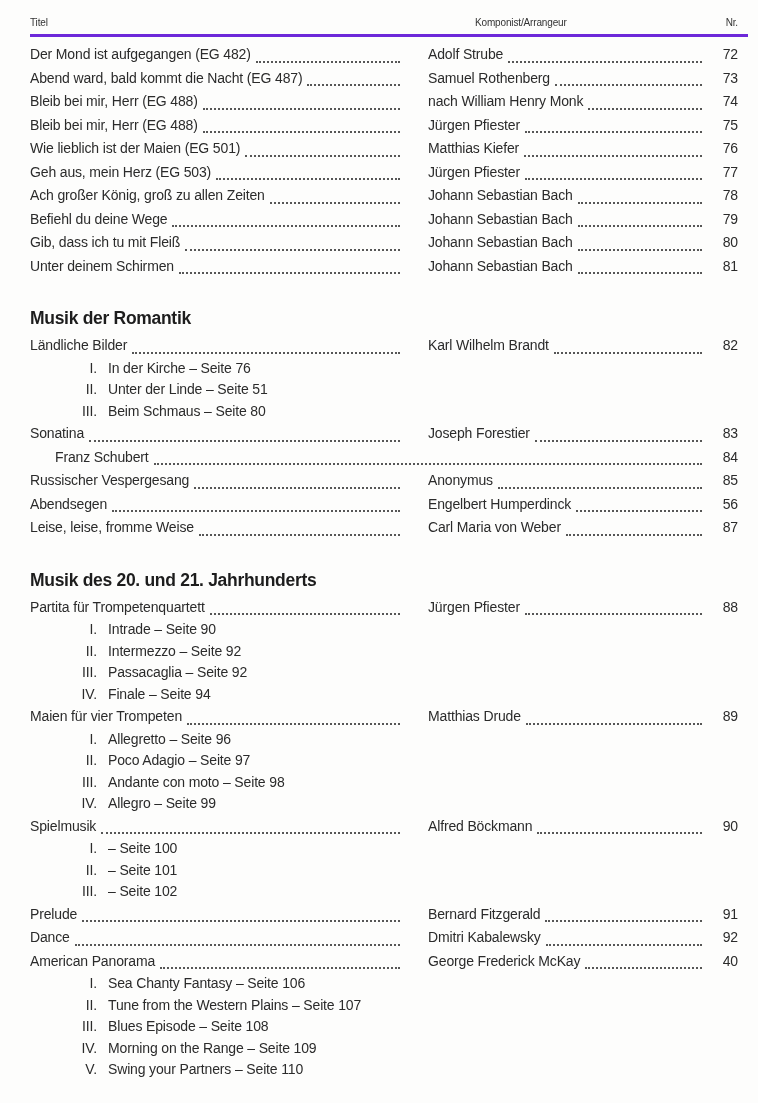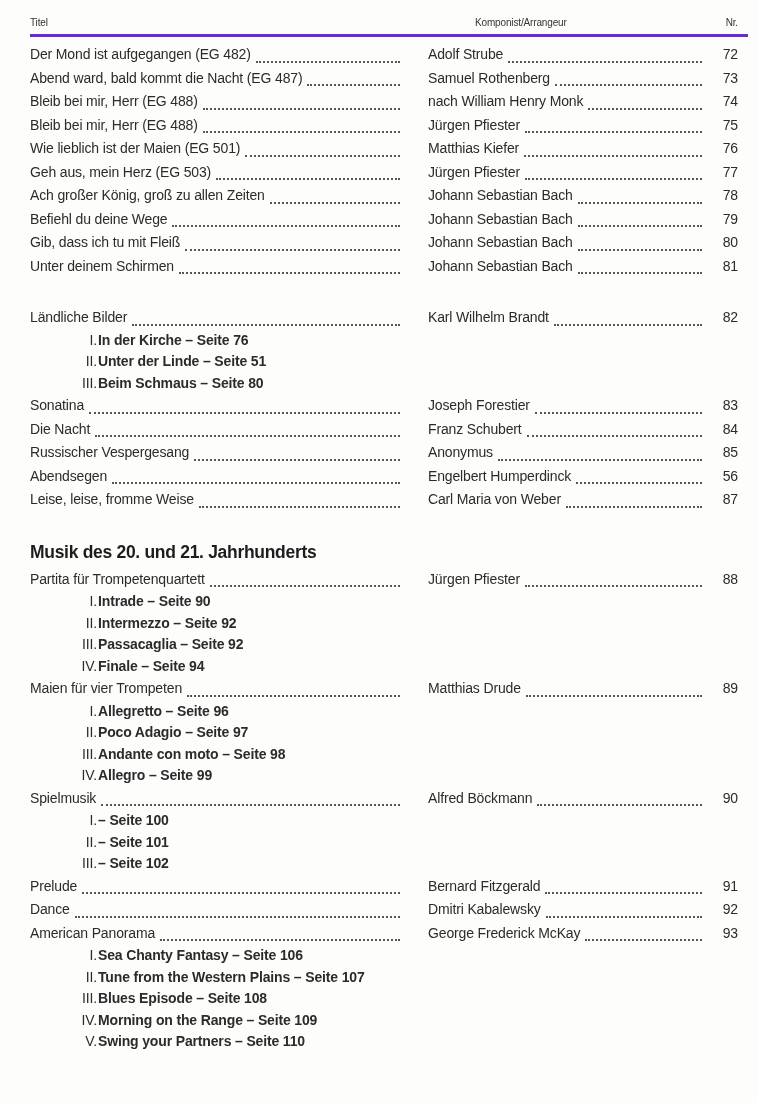--- a/index.html
+++ b/index.html
@@ -92,22 +92,21 @@
     font-size: 14px;
     line-height: 21.5px;
     white-space: nowrap;
   }
   .movement-numeral {
     width: 67px;
     flex: 0 0 auto;
     text-align: right;
   }
   .movement-text {
-    margin-left: 1px;
-    font-weight: bold;
+    margin-left: 11px;
   }
 </style>
 </head>
 <body>
 
 <div class="page">
 
   <div class="toc-header">
     <span class="h-title">Titel</span>
     <span class="h-gap"></span>
@@ -275,20 +274,21 @@
         <span class="leader"></span>
       </span>
       <span class="cell-nr">81</span>
     </div>
 
   </div>
 </div>
   </div>
 
   <div class="section has-heading">
+    <h2 class="section-heading">Musik der Romantik</h2>
     <div class="entry-list">
   <div>
     <div class="entry-row">
       <span class="cell-title">
         <span>Ländliche Bilder</span>
         <span class="leader"></span>
       </span>
       <span class="cell-gap"></span>
       <span class="cell-comp">
         <span>Karl Wilhelm Brandt</span>
@@ -325,24 +325,20 @@
         <span>Joseph Forestier</span>
         <span class="leader"></span>
       </span>
       <span class="cell-nr">83</span>
     </div>
 
   </div>
 
   <div>
     <div class="entry-row">
-      <span class="cell-title">
-        <span>Die Nacht</span>
-        <span class="leader"></span>
-      </span>
       <span class="cell-gap"></span>
       <span class="cell-comp">
         <span>Franz Schubert</span>
         <span class="leader"></span>
       </span>
       <span class="cell-nr">84</span>
     </div>
 
   </div>
 
@@ -538,21 +534,21 @@
     <div class="entry-row">
       <span class="cell-title">
         <span>American Panorama</span>
         <span class="leader"></span>
       </span>
       <span class="cell-gap"></span>
       <span class="cell-comp">
         <span>George Frederick McKay</span>
         <span class="leader"></span>
       </span>
-      <span class="cell-nr">93</span>
+      <span class="cell-nr">40</span>
     </div>
     <div class="movement-list">
   <div class="movement-row">
     <span class="movement-numeral">I.</span>
     <span class="movement-text">Sea Chanty Fantasy – Seite 106</span>
   </div>
 
   <div class="movement-row">
     <span class="movement-numeral">II.</span>
     <span class="movement-text">Tune from the Western Plains – Seite 107</span>

